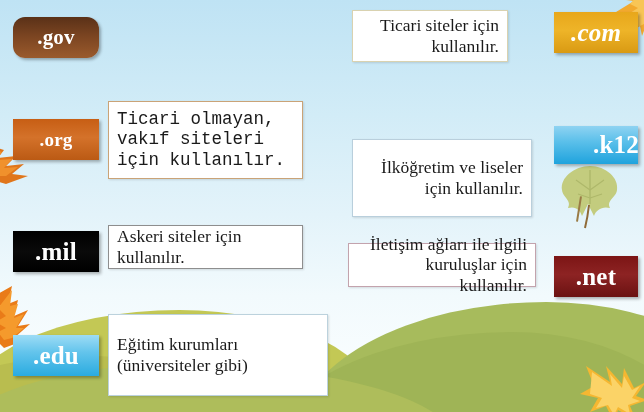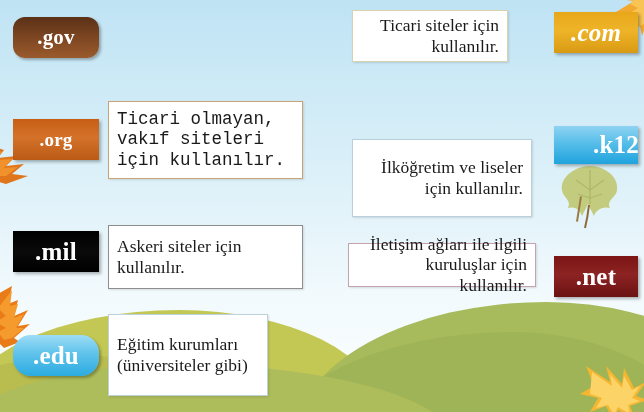--- a/index.html
+++ b/index.html
@@ -102,33 +102,33 @@
 
   #row-k12      {right:6px;  top:126px;}
   #badge-k12    {width:84px;height:38px;font-size:25px;
                  background:linear-gradient(to bottom,#8fd3f2 0%,#5cc0ea 40%,#1fa3dd 100%);padding-left:40px;}
   #box-k12      {position:absolute;left:352px;top:108px;width:180px;height:78px;
                  border-color:#b9cfdc;margin-top:31px;}
 
   #row-mil      {left:13px;  top:231px;}
   #badge-mil    {width:86px;height:41px;font-size:25px;
                  background:linear-gradient(to bottom,#000000 0%,#0a0a0a 50%,#000000 100%);}
-  #box-mil      {position:absolute;left:108px;top:225px;width:195px;height:64px;
+  #box-mil      {position:absolute;left:108px;top:225px;width:195px;height:44px;
                  border-color:#8e8e8e;}
 
   #row-net      {right:6px;  top:256px;}
   #badge-net    {width:84px;height:41px;font-size:25px;
                  background:linear-gradient(to bottom,#7c1515 0%,#8d2323 45%,#6b1212 100%);text-align:right;}
   #box-net      {position:absolute;left:348px;top:243px;width:188px;height:44px;
                  border-color:#c3a3ad;}
 
   #row-edu      {left:13px;  top:335px;}
   #badge-edu    {width:86px;height:41px;font-size:25px;
-                 background:linear-gradient(to bottom,#9ddcf5 0%,#63c4ec 42%,#2aabe0 100%);border-radius:18px;}
-  #box-edu      {position:absolute;left:108px;top:314px;width:160px;height:82px;
+                 background:linear-gradient(to bottom,#9ddcf5 0%,#63c4ec 42%,#2aabe0 100%);}
+  #box-edu      {position:absolute;left:108px;top:314px;width:220px;height:82px;
                  border-color:#bcd2dd;}
 
   .txtbox span{display:block;width:100%;}
 </style>
 </head>
 <body>
 
 <div id="slide">
 
   <div class="hill hill-left"></div>

